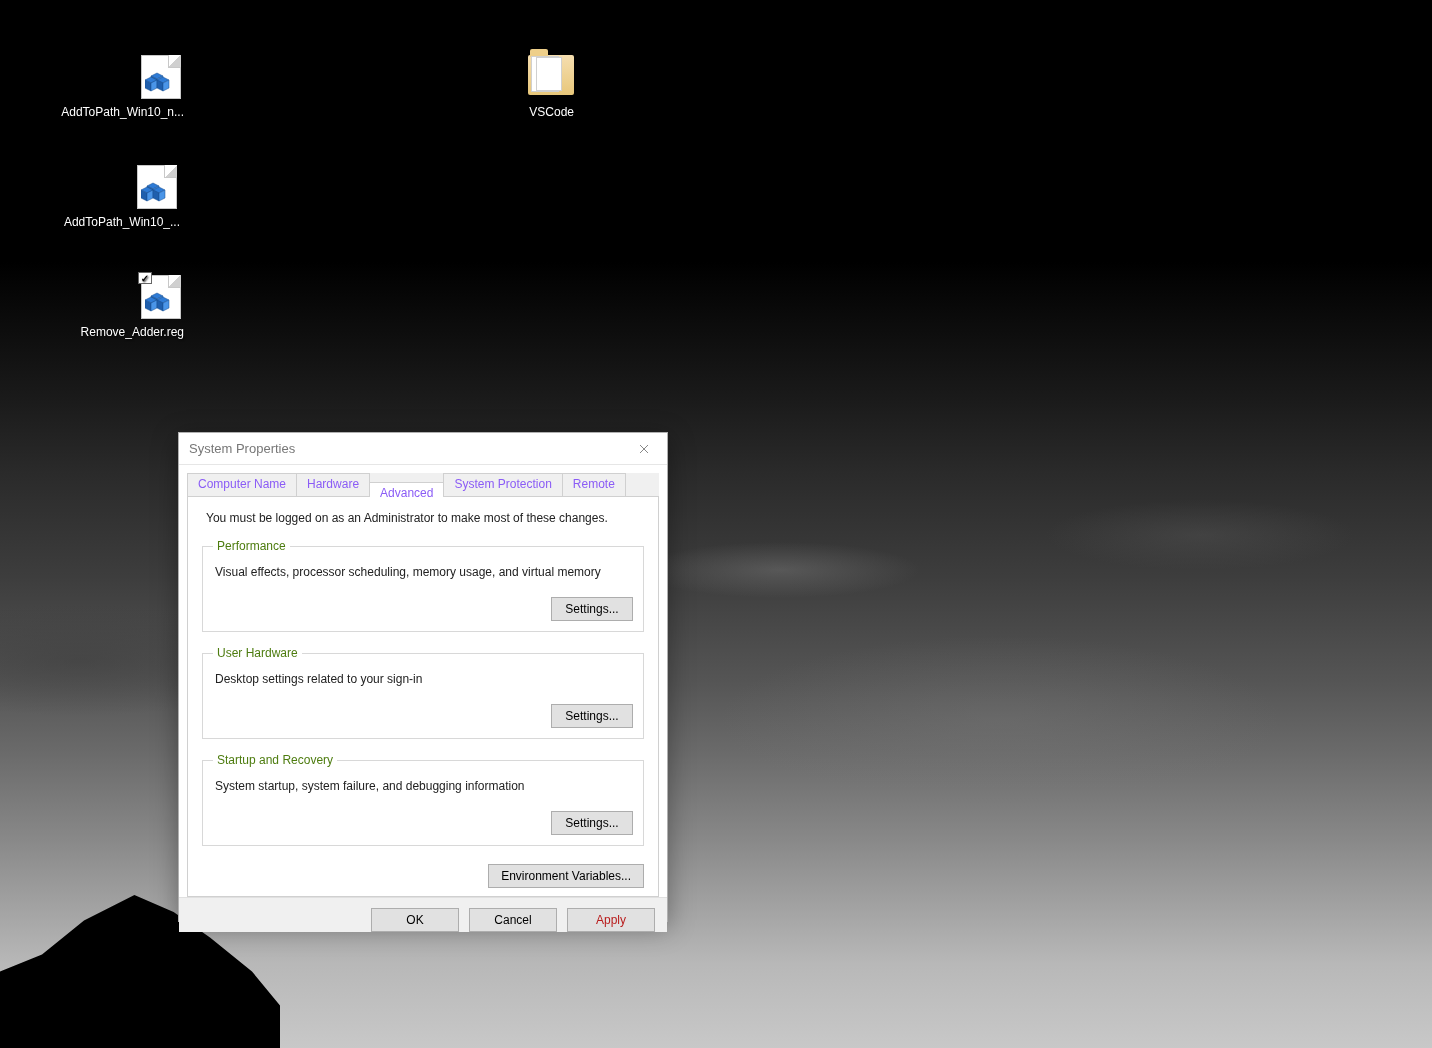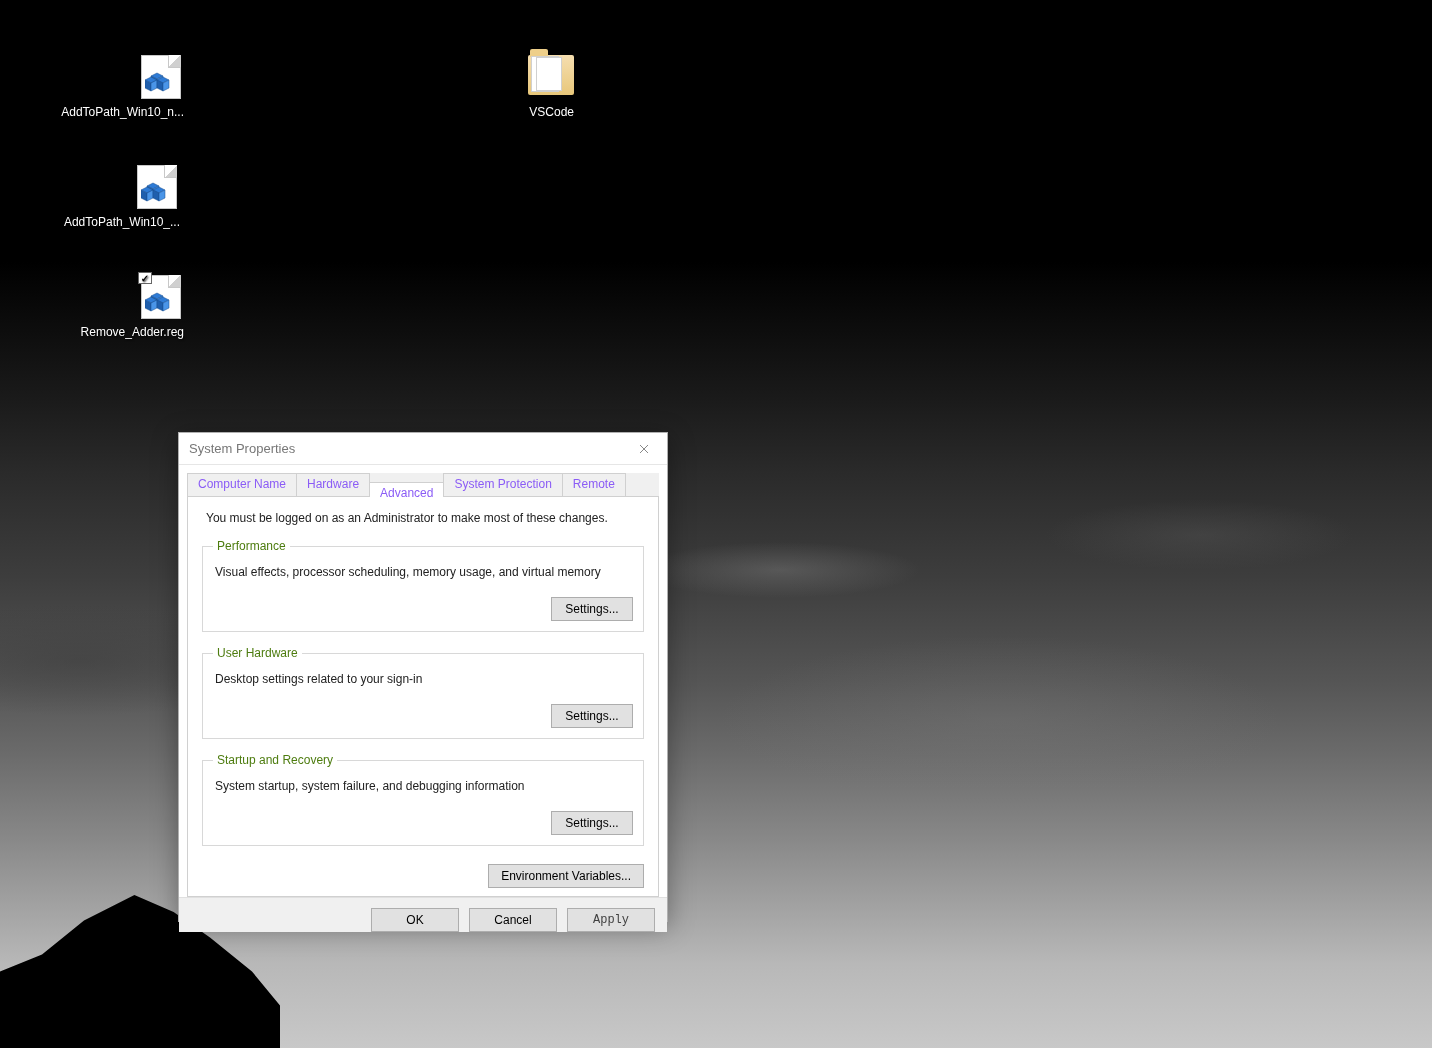--- a/index.html
+++ b/index.html
@@ -158,21 +158,21 @@
   .group-desc{ margin:2px 0 18px 2px; }
   .btn-row{ text-align:right; }
   button.win-btn{
     min-width:82px; height:24px;
     background:#e1e1e1;
     border:1px solid #adadad;
     font-family:inherit; font-size:12px;
     padding:0 12px;
     cursor:pointer;
   }
-  button.win-btn:disabled{ color:#404040; cursor:default;font-family:Liberation Mono, monospace; }
+  button.win-btn:disabled{ color:#b91c1c; cursor:default; }
   .envvar-row{ text-align:right; padding:4px 0 0 0; }
   .dialog-buttons{
     background:#f0f0f0;
     border-top:1px solid #e0e0e0;
     padding:10px 12px 0 12px;
     display:flex; justify-content:flex-end; gap:10px;
     height:48px;
   }
   .dialog-buttons button.win-btn{ min-width:88px; }
 </style>

